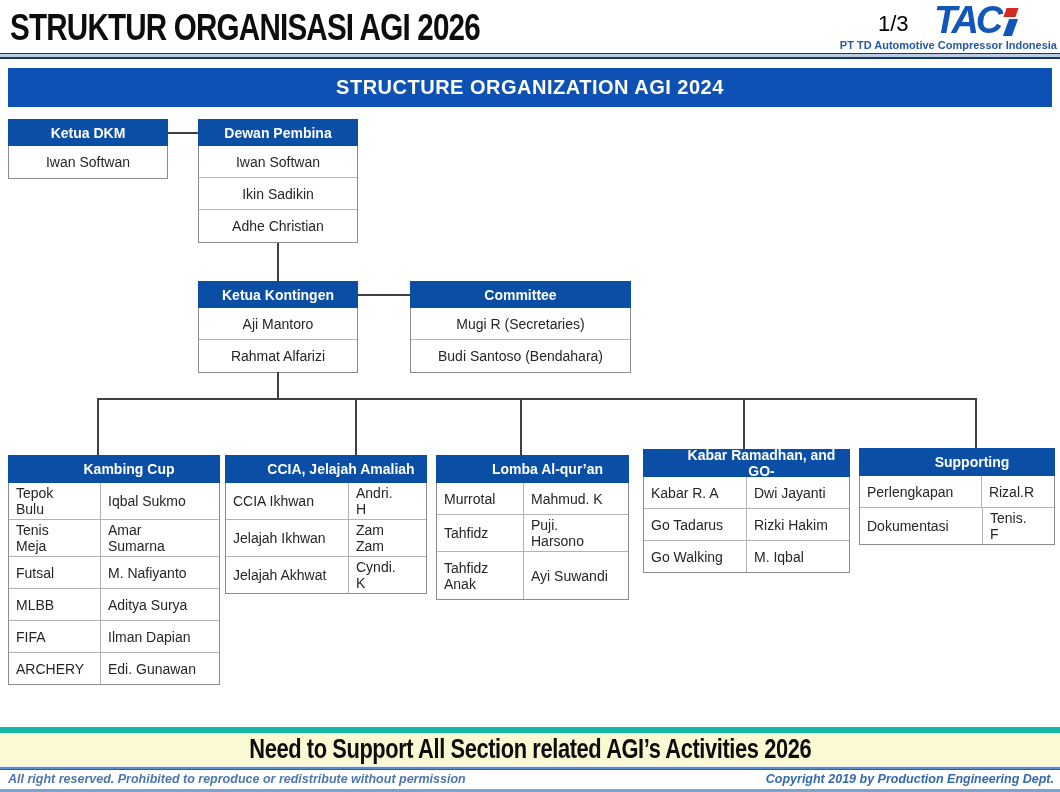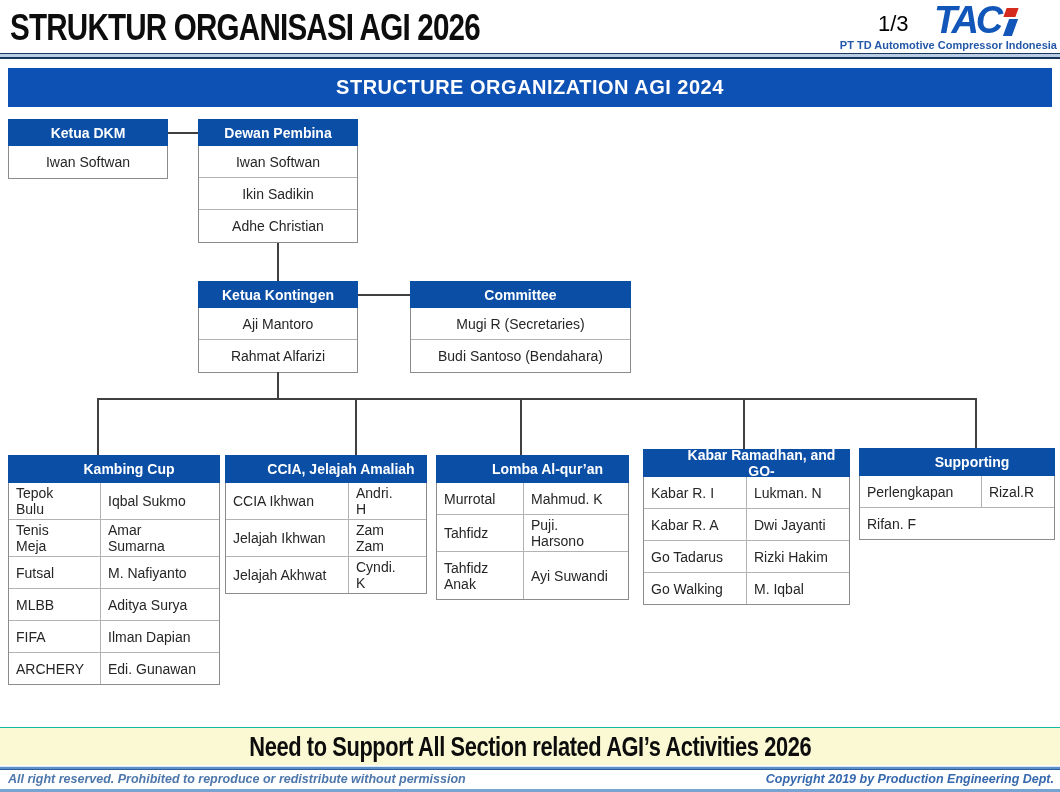--- a/index.html
+++ b/index.html
@@ -57,21 +57,21 @@
   .c2 { flex:1; }
   .sec1 { left:8px;   top:455px; width:212px; } .sec1 .c1 { width:92px; }
   .sec2 { left:225px; top:455px; width:202px; } .sec2 .c1 { width:123px; }
   .sec3 { left:436px; top:455px; width:193px; } .sec3 .c1 { width:87px; }
   .sec3 .trow:last-child .tcell { min-height:47px; }
   .sec4 { left:643px; top:449px; width:207px; } .sec4 .c1 { width:103px; }
   .sec5 { left:859px; top:448px; width:196px; } .sec5 .c1 { width:123px; }
 
   
   .bottom-banner { position:absolute; left:0; top:727px; width:1060px; height:38px;
-                   background:#fbf9d3; border-top:1px solid #14b8a6;
+                   background:#fbf9d3; border-top:6px solid #14b8a6;
                    display:flex; align-items:center; justify-content:center; }
   .bottom-banner span { font-size:28px; font-weight:bold; color:#0d0d0d; white-space:nowrap;
                         letter-spacing:-0.5px; transform:scaleX(0.78); }
   .bottom-rule { position:absolute; left:0; top:766px; width:1060px; height:4px;
                  background:linear-gradient(to bottom,#dce9f5 0 1px,#5b8fc7 1px 3px,#2d5f9e 3px 4px); }
   .footer-left  { position:absolute; left:8px;  top:772px; font-size:12.5px; font-style:italic;
                   font-weight:bold; color:#4d77ab; }
   .footer-right { position:absolute; right:6px; top:772px; font-size:12.5px; font-style:italic;
                   font-weight:bold; color:#3568ac; }
   .bottom-edge { position:absolute; left:0; top:789px; width:1060px; height:3px; background:#79a3d1; }
@@ -195,24 +195,20 @@
         <div class="trow">
           <div class="tcell c1">Tahfidz Anak</div>
           <div class="tcell c2">Ayi Suwandi</div>
         </div>
       </div>
   </div>
   <div class="sec sec4">
     <div class="sec-title">Kabar Ramadhan, and GO-</div>
     <div class="sec-body">
         <div class="trow">
-          <div class="tcell c1">Kabar R. I</div>
-          <div class="tcell c2">Lukman. N</div>
-        </div>
-        <div class="trow">
           <div class="tcell c1">Kabar R. A</div>
           <div class="tcell c2">Dwi Jayanti</div>
         </div>
         <div class="trow">
           <div class="tcell c1">Go Tadarus</div>
           <div class="tcell c2">Rizki Hakim</div>
         </div>
         <div class="trow">
           <div class="tcell c1">Go Walking</div>
           <div class="tcell c2">M. Iqbal</div>
@@ -220,21 +216,22 @@
       </div>
   </div>
   <div class="sec sec5">
     <div class="sec-title">Supporting</div>
     <div class="sec-body">
         <div class="trow">
           <div class="tcell c1">Perlengkapan</div>
           <div class="tcell c2">Rizal.R</div>
         </div>
         <div class="trow">
-          <div class="tcell c2">Rifan. F</div>
+          <div class="tcell c1">Dokumentasi</div>
+          <div class="tcell c2">Tenis. F</div>
         </div>
       </div>
   </div>
 
   <div class="bottom-banner">
     <span>Need to Support All Section related AGI’s Activities 2026</span>
   </div>
   <div class="bottom-rule"></div>
   <div class="footer-left">All right reserved. Prohibited to reproduce or redistribute without permission</div>
   <div class="footer-right">Copyright 2019 by Production Engineering Dept.</div>

